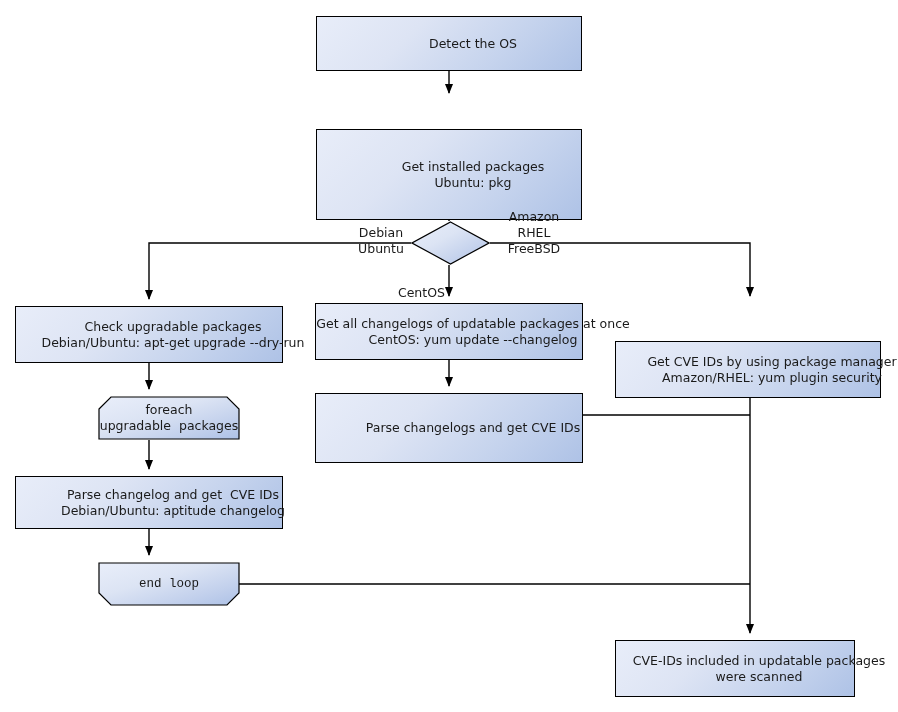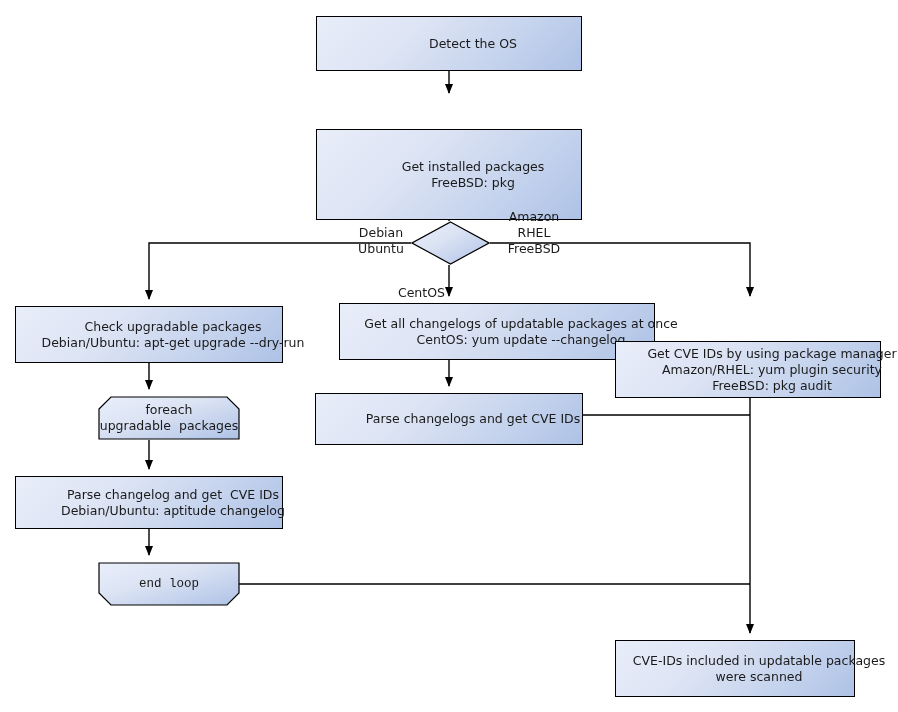--- a/index.html
+++ b/index.html
@@ -124,63 +124,62 @@
   </g>
 </svg>
 
 <div class="node" style="left:316px; top:16px; width:266px; height:55px;">
   <span class="txt">Detect the OS</span>
 </div>
 
 <div class="node" style="left:316px; top:100px; width:266px; height:91px;margin-top:29px;">
   <div>
     <span class="txt">Get installed packages</span>
-    <span class="txt">FreeBSD: pkg</span>
+    <span class="txt">Ubuntu: pkg</span>
   </div>
 </div>
 
 <div class="diamond-wrap" style="left:411px; top:221px; width:79px; height:44px;">
   <svg width="79" height="44" viewBox="0 0 79 44" xmlns="http://www.w3.org/2000/svg">
     <polygon points="39.5,1 78,22 39.5,43 1,22" fill="url(#nodeGrad)" stroke="#000000" stroke-width="1.2"></polygon>
   </svg>
 </div>
 
 <div class="node" style="left:15px; top:306px; width:268px; height:57px;">
   <div>
     <span class="txt">Check upgradable packages</span>
     <span class="txt">Debian/Ubuntu: apt-get upgrade --dry-run</span>
   </div>
 </div>
 
-<div class="node" style="left:315px; top:303px; width:316px; height:57px;margin-left:24px;">
+<div class="node" style="left:315px; top:303px; width:268px; height:57px;">
   <div>
     <span class="txt">Get all changelogs of updatable packages at once</span>
     <span class="txt">CentOS: yum update --changelog</span>
   </div>
 </div>
 
 <div class="node" style="left:615px; top:303px; width:266px; height:57px;margin-top:38px;">
   <div>
     <span class="txt">Get CVE IDs by using package manager</span>
     <span class="txt">Amazon/RHEL: yum plugin security</span>
-    <span class="txt">FreeBSD: pkg audit</span>
   </div>
 </div>
 
 <div class="loop-shape" style="left:78px; top:396px; width:142px; height:44px;">
   <svg width="142" height="44" viewBox="0 0 142 44" xmlns="http://www.w3.org/2000/svg">
     <polygon points="1,13 13,1 129,1 141,13 141,43 1,43" fill="url(#nodeGrad)" stroke="#000000" stroke-width="1.2"></polygon>
   </svg>
   <div style="position:relative; z-index:2;">
     <span class="txt">foreach</span>
     <span class="txt">upgradable  packages</span>
   </div>
 </div>
 
-<div class="node" style="left:315px; top:393px; width:268px; height:52px;">
+<div class="node" style="left:315px; top:393px; width:268px; height:70px;">
   <span class="txt">Parse changelogs and get CVE IDs</span>
 </div>
 
 <div class="node" style="left:15px; top:476px; width:268px; height:53px;">
   <div>
     <span class="txt">Parse changelog and get  CVE IDs</span>
     <span class="txt">Debian/Ubuntu: aptitude changelog</span>
   </div>
 </div>
 

